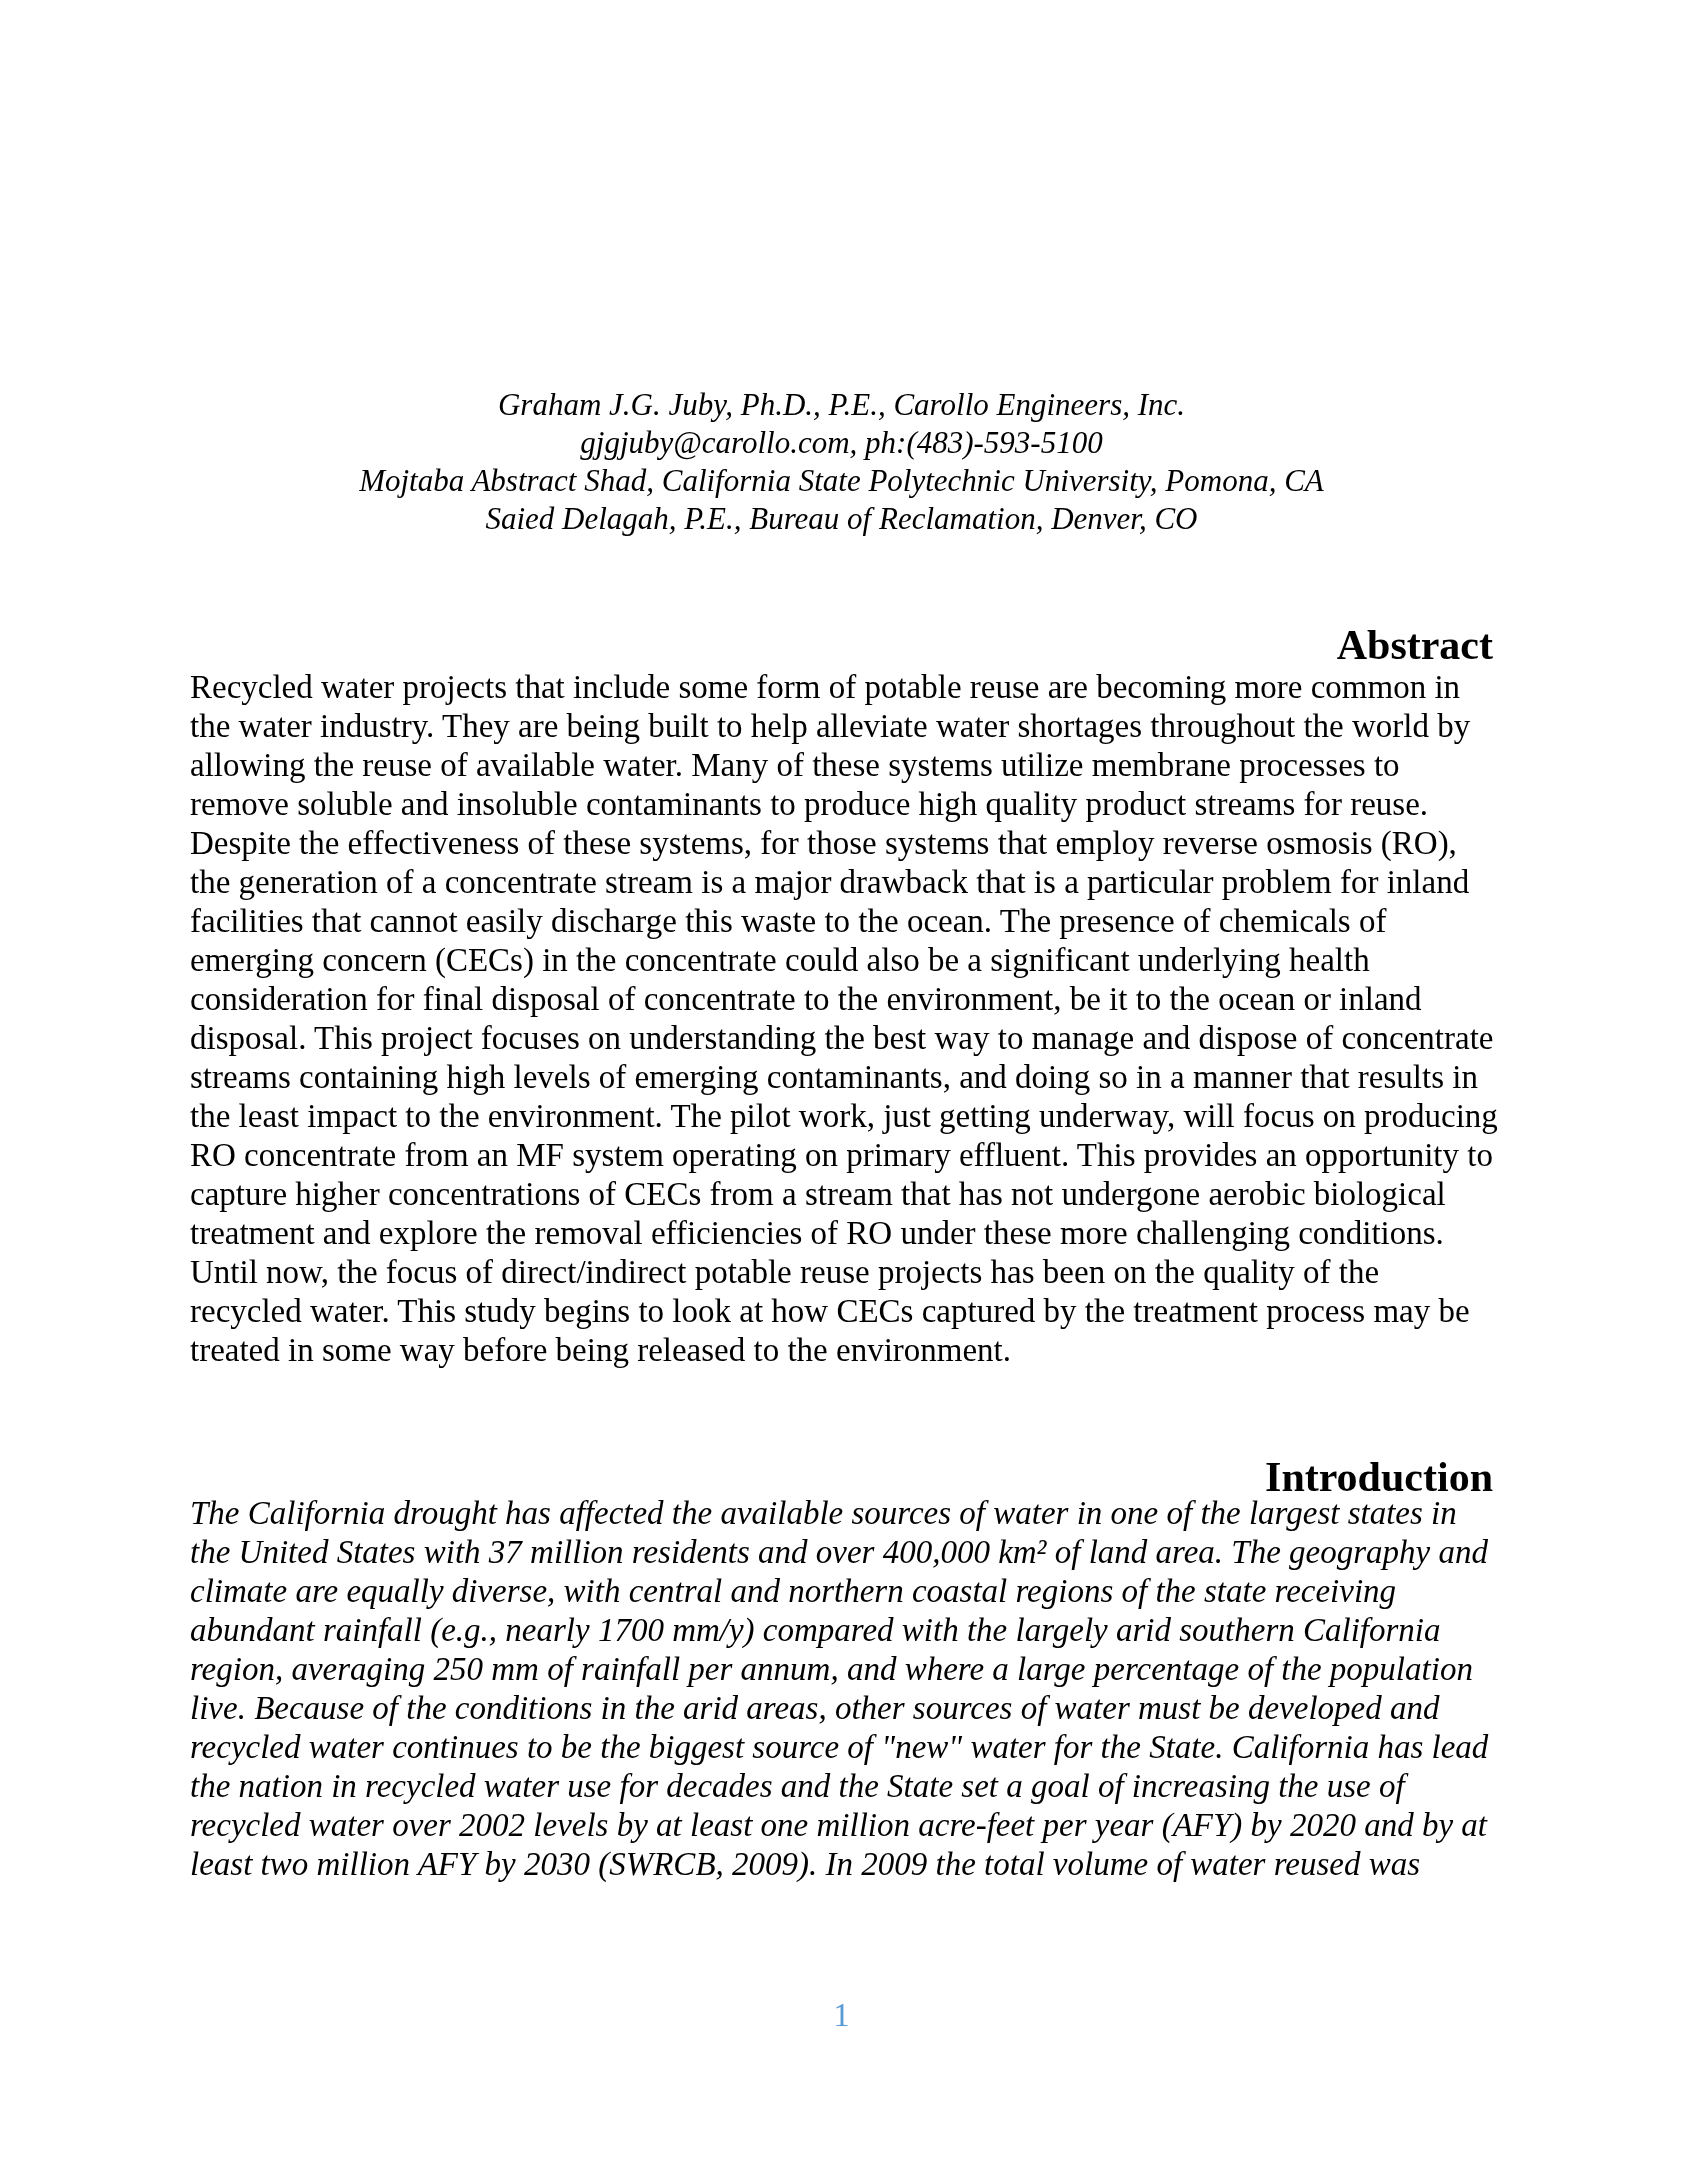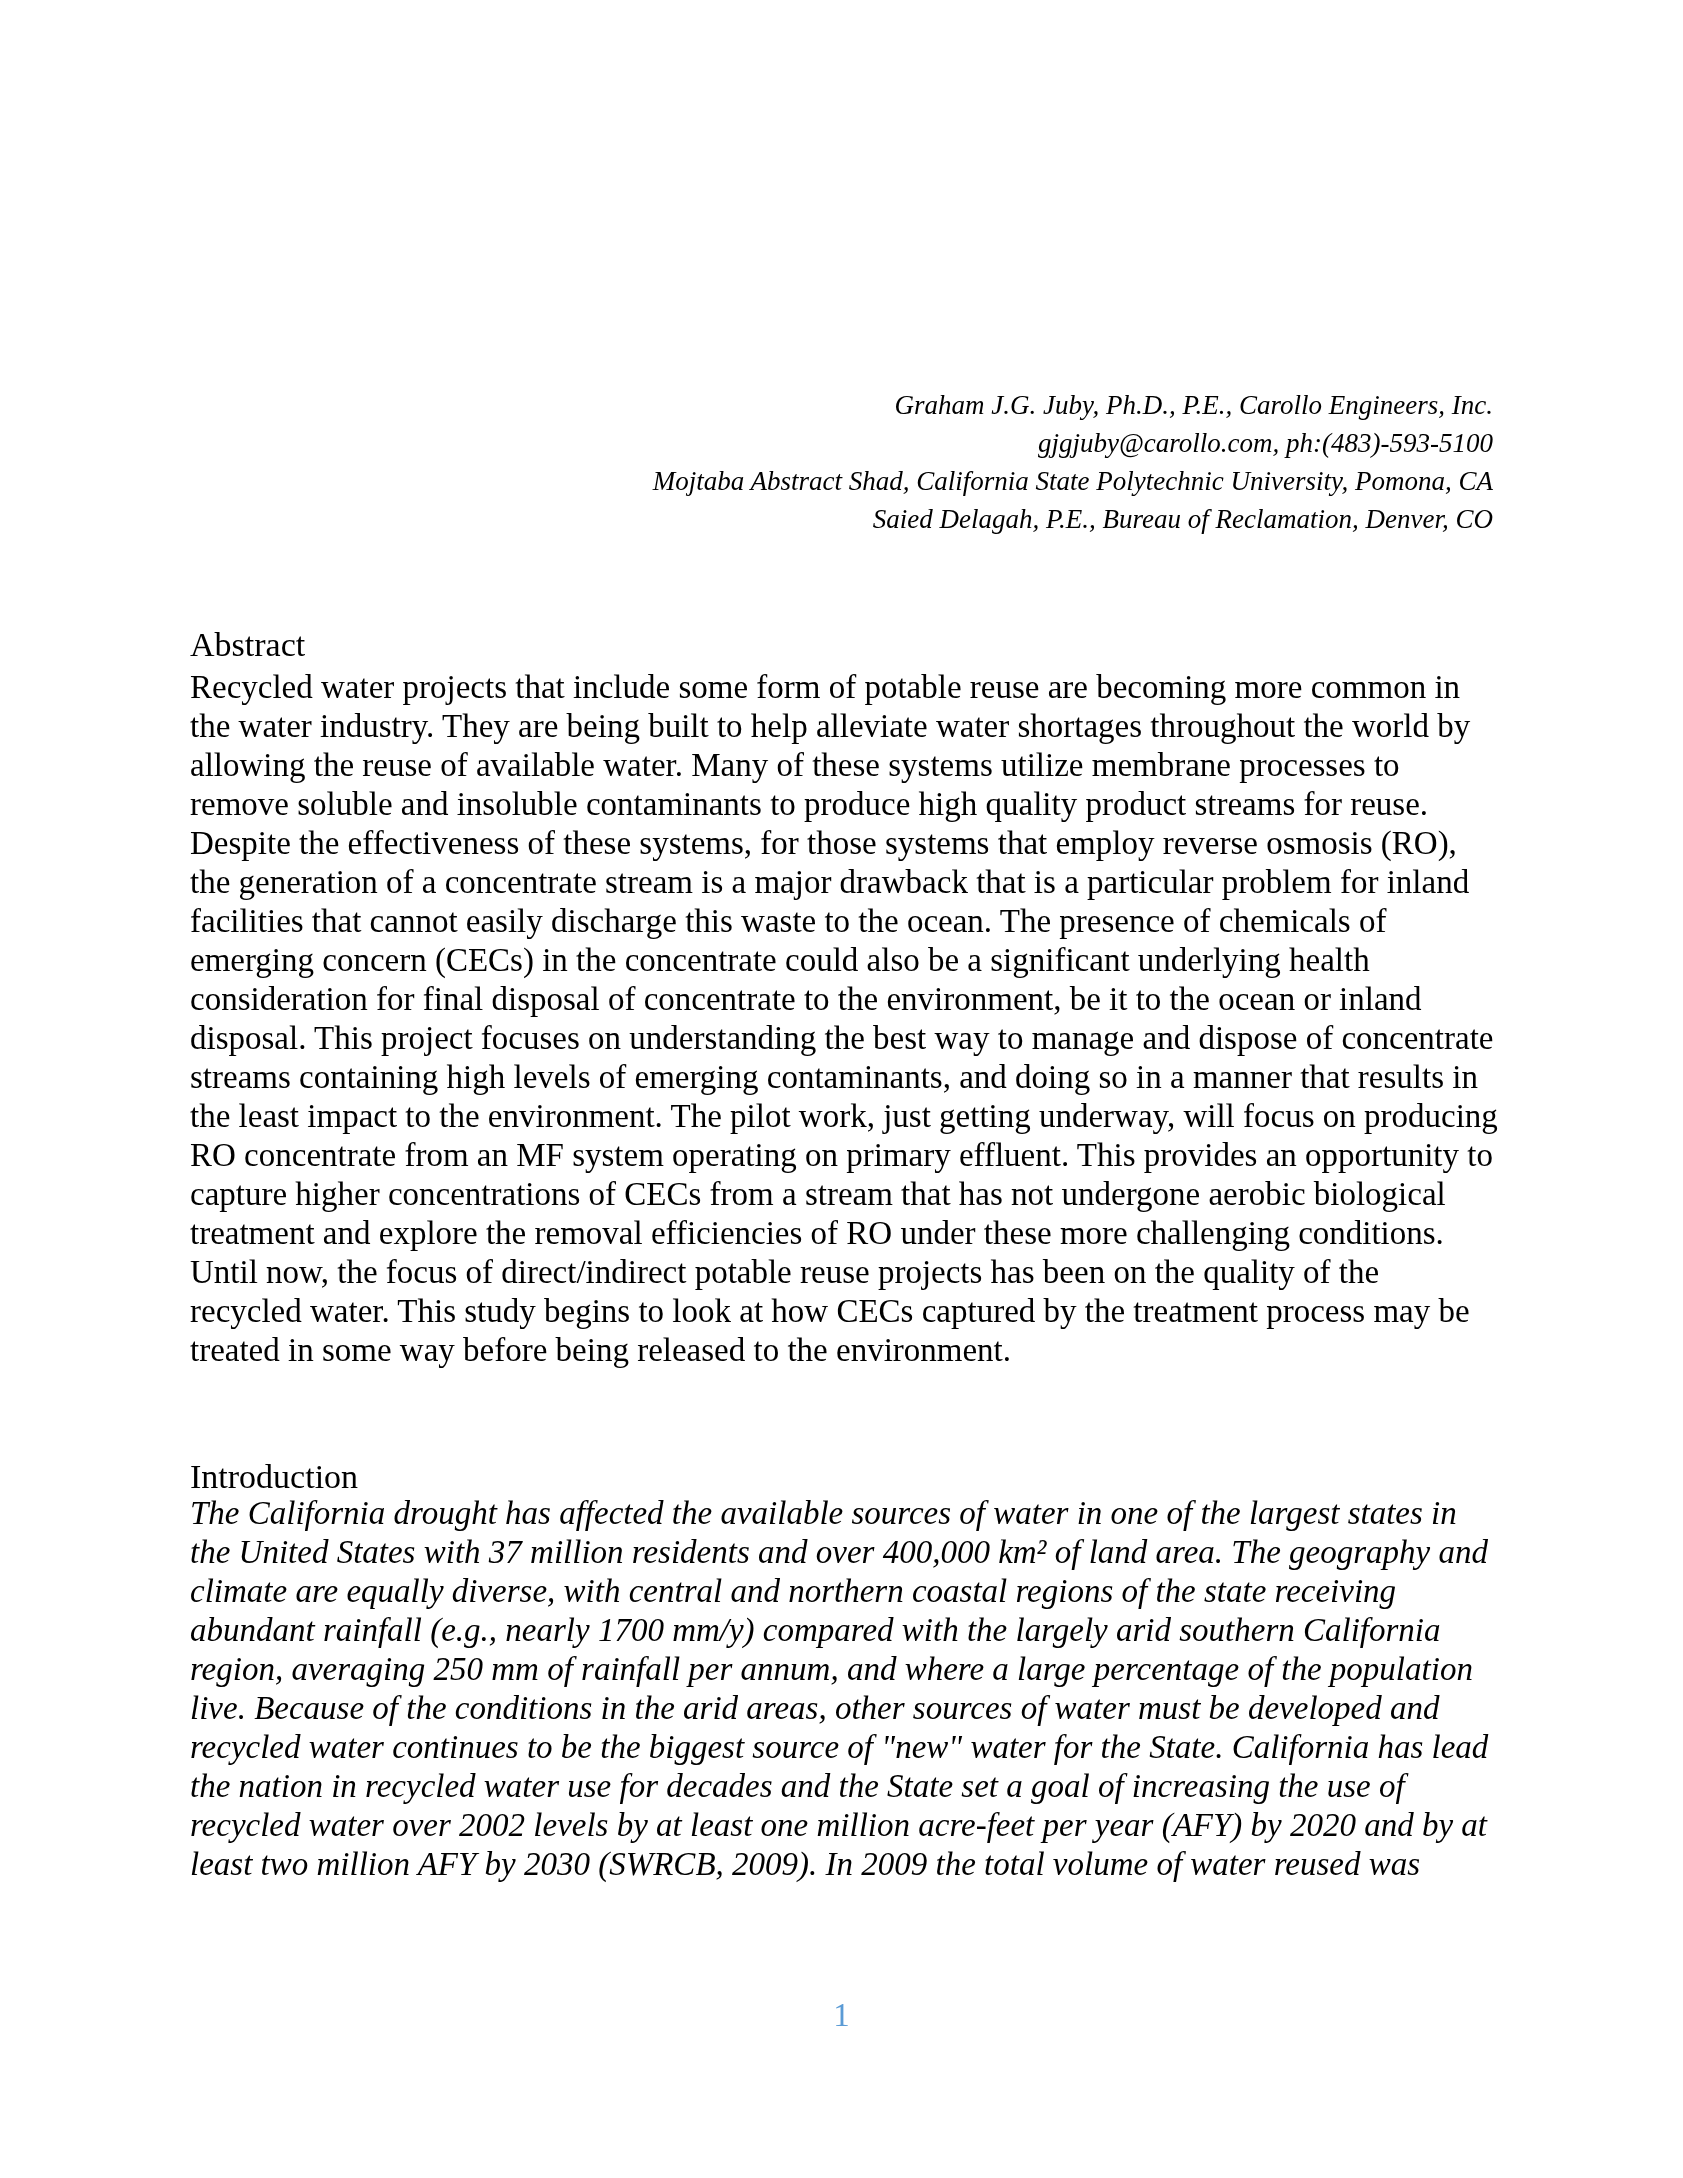--- a/index.html
+++ b/index.html
@@ -25,32 +25,32 @@
     font-weight: bold;
     font-size: 42px;
     line-height: 46px;
     white-space: pre-line;
   }
   .authors-block {
     position: absolute;
     top: 386px;
     left: 190px;
     width: 1303px;
-    text-align: right;
+    text-align: center;
     font-style: italic;
-    font-size: 27px;
+    font-size: 31px;
     line-height: 38px;
   }
   .section-heading {
     position: absolute;
     left: 190px;
     width: 1303px;
-    text-align: left;
-    font-weight: normal;
-    font-size: 34px;
+    text-align: right;
+    font-weight: bold;
+    font-size: 42px;
     line-height: 46px;
   }
   .heading-abstract { top: 622px; }
   .heading-introduction { top: 1454px; }
   .body-paragraph {
     position: absolute;
     left: 190px;
     width: 1309px;
     font-size: 33px;
     line-height: 39px;

